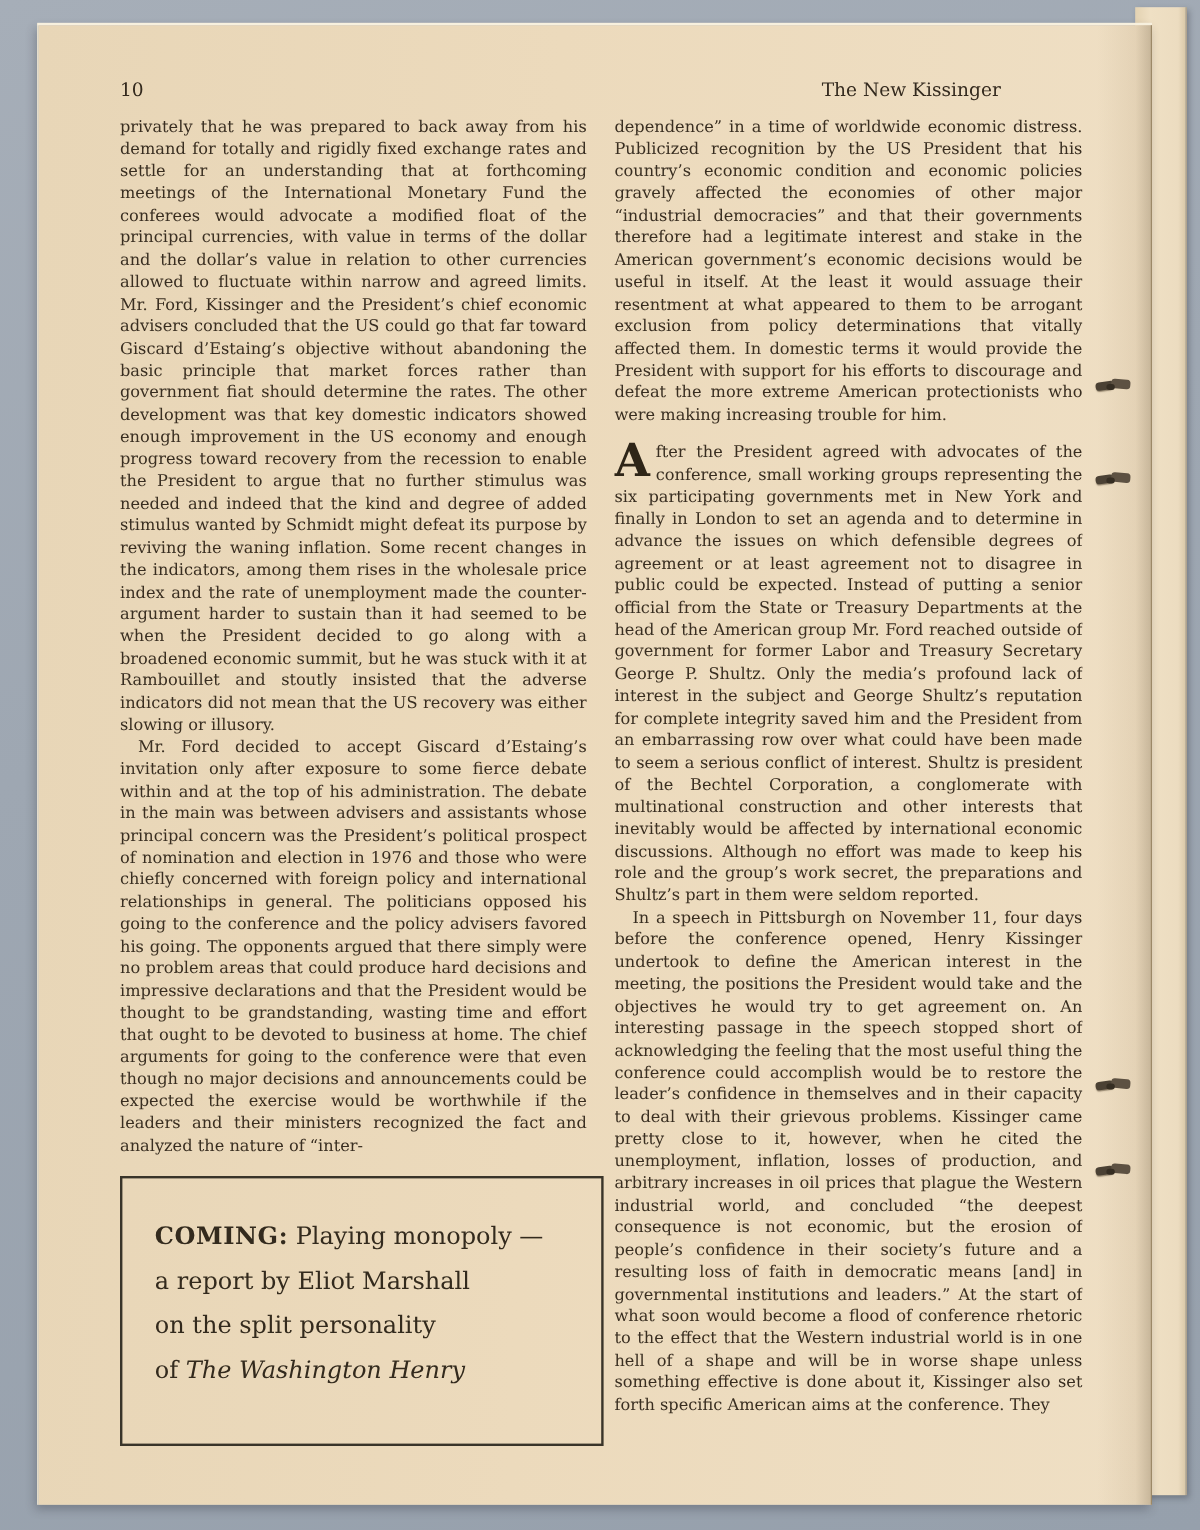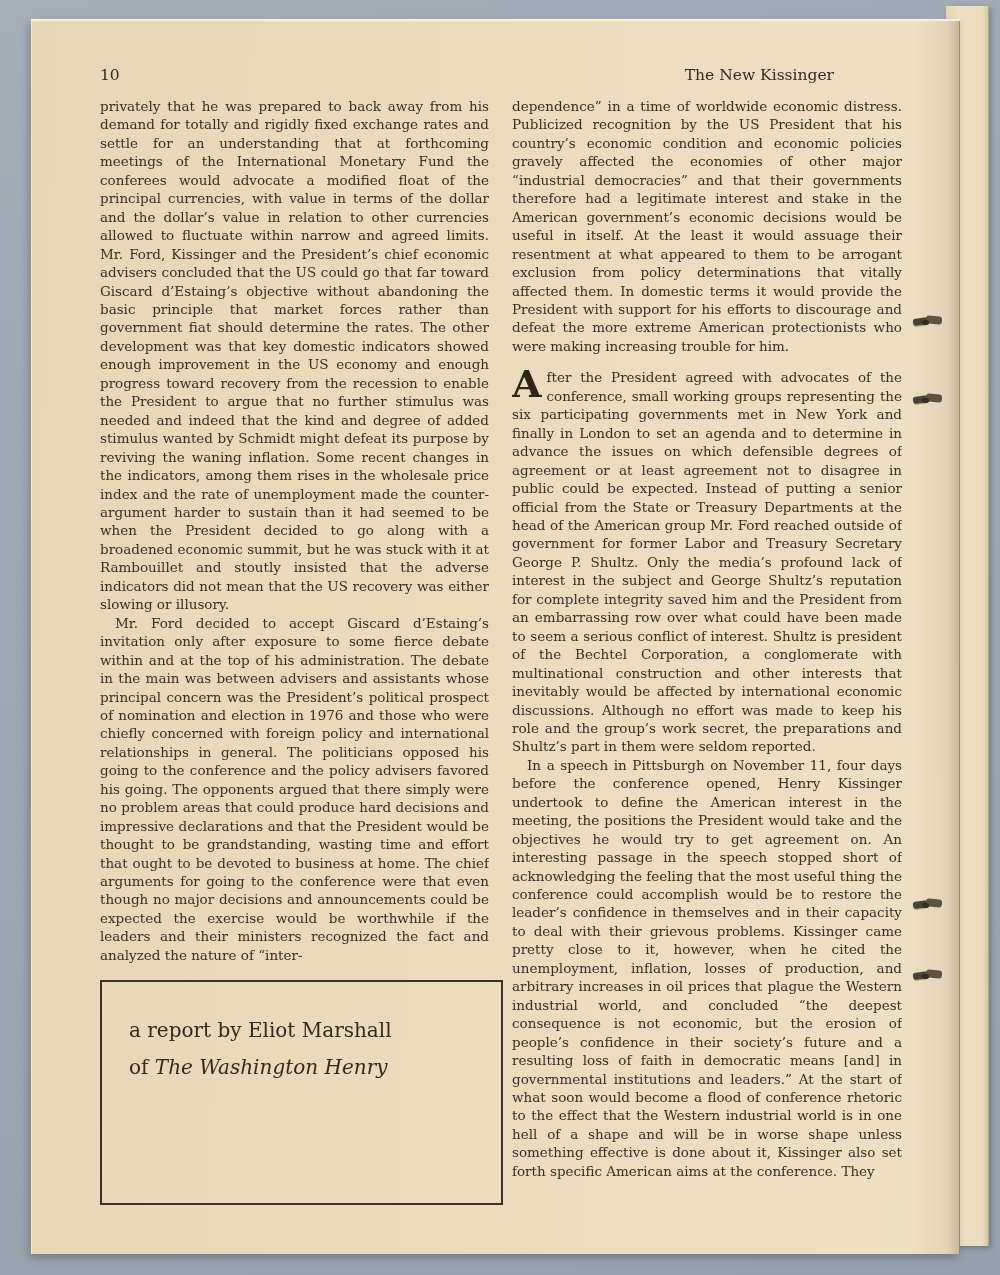--- a/index.html
+++ b/index.html
@@ -88,21 +88,23 @@
       <p class="indented">Mr. Ford decided to accept Giscard d’Estaing’s invitation only after exposure to some fierce debate within and at the top of his administration. The debate in the main was between advisers and assistants whose principal concern was the President’s political prospect of nomination and election in 1976 and those who were chiefly concerned with foreign policy and international relationships in general. The politicians opposed his going to the conference and the policy advisers favored his going. The opponents argued that there simply were no problem areas that could produce hard decisions and impressive declarations and that the President would be thought to be grandstanding, wasting time and effort that ought to be devoted to business at home. The chief arguments for going to the conference were that even though no major decisions and announcements could be expected the exercise would be worthwhile if the leaders and their ministers recognized the fact and analyzed the nature of “inter-</p>
     </div>
 
     <div class="col col-right">
       <p>dependence” in a time of worldwide economic distress. Publicized recognition by the US President that his country’s economic condition and economic policies gravely affected the economies of other major “industrial democracies” and that their governments therefore had a legitimate interest and stake in the American government’s economic decisions would be useful in itself. At the least it would assuage their resentment at what appeared to them to be arrogant exclusion from policy determinations that vitally affected them. In domestic terms it would provide the President with support for his efforts to discourage and defeat the more extreme American protectionists who were making increasing trouble for him.</p>
       <p class="dropcap-para"><span class="dropcap">A</span><span>fter the President agreed with advocates of the conference, small working groups representing the six participating governments met in New York and finally in London to set an agenda and to determine in advance the issues on which defensible degrees of agreement or at least agreement not to disagree in public could be expected. Instead of putting a senior official from the State or Treasury Departments at the head of the American group Mr. Ford reached outside of government for former Labor and Treasury Secretary George P. Shultz. Only the media’s profound lack of interest in the subject and George Shultz’s reputation for complete integrity saved him and the President from an embarrassing row over what could have been made to seem a serious conflict of interest. Shultz is president of the Bechtel Corporation, a conglomerate with multinational construction and other interests that inevitably would be affected by international economic discussions. Although no effort was made to keep his role and the group’s work secret, the preparations and Shultz’s part in them were seldom reported.</span></p>
       <p class="indented">In a speech in Pittsburgh on November 11, four days before the conference opened, Henry Kissinger undertook to define the American interest in the meeting, the positions the President would take and the objectives he would try to get agreement on. An interesting passage in the speech stopped short of acknowledging the feeling that the most useful thing the conference could accomplish would be to restore the leader’s confidence in themselves and in their capacity to deal with their grievous problems. Kissinger came pretty close to it, however, when he cited the unemployment, inflation, losses of production, and arbitrary increases in oil prices that plague the Western industrial world, and concluded “the deepest consequence is not economic, but the erosion of people’s confidence in their society’s future and a resulting loss of faith in democratic means [and] in governmental institutions and leaders.” At the start of what soon would become a flood of conference rhetoric to the effect that the Western industrial world is in one hell of a shape and will be in worse shape unless something effective is done about it, Kissinger also set forth specific American aims at the conference. They</p>
     </div>
 
     <div class="coming-box">
+      <div><span class="lbl">COMING:</span><span> Playing monopoly —</span></div>
       <div>a report by Eliot Marshall</div>
+      <div>on the split personality</div>
       <div><span>of </span><span class="ital">The Washington Henry</span></div>
     </div>
 
     <div class="fold-line"></div>
   </div>
 
   <div class="stitch" style="top:314px">
       <i></i>
       <i></i>
       <i></i>

